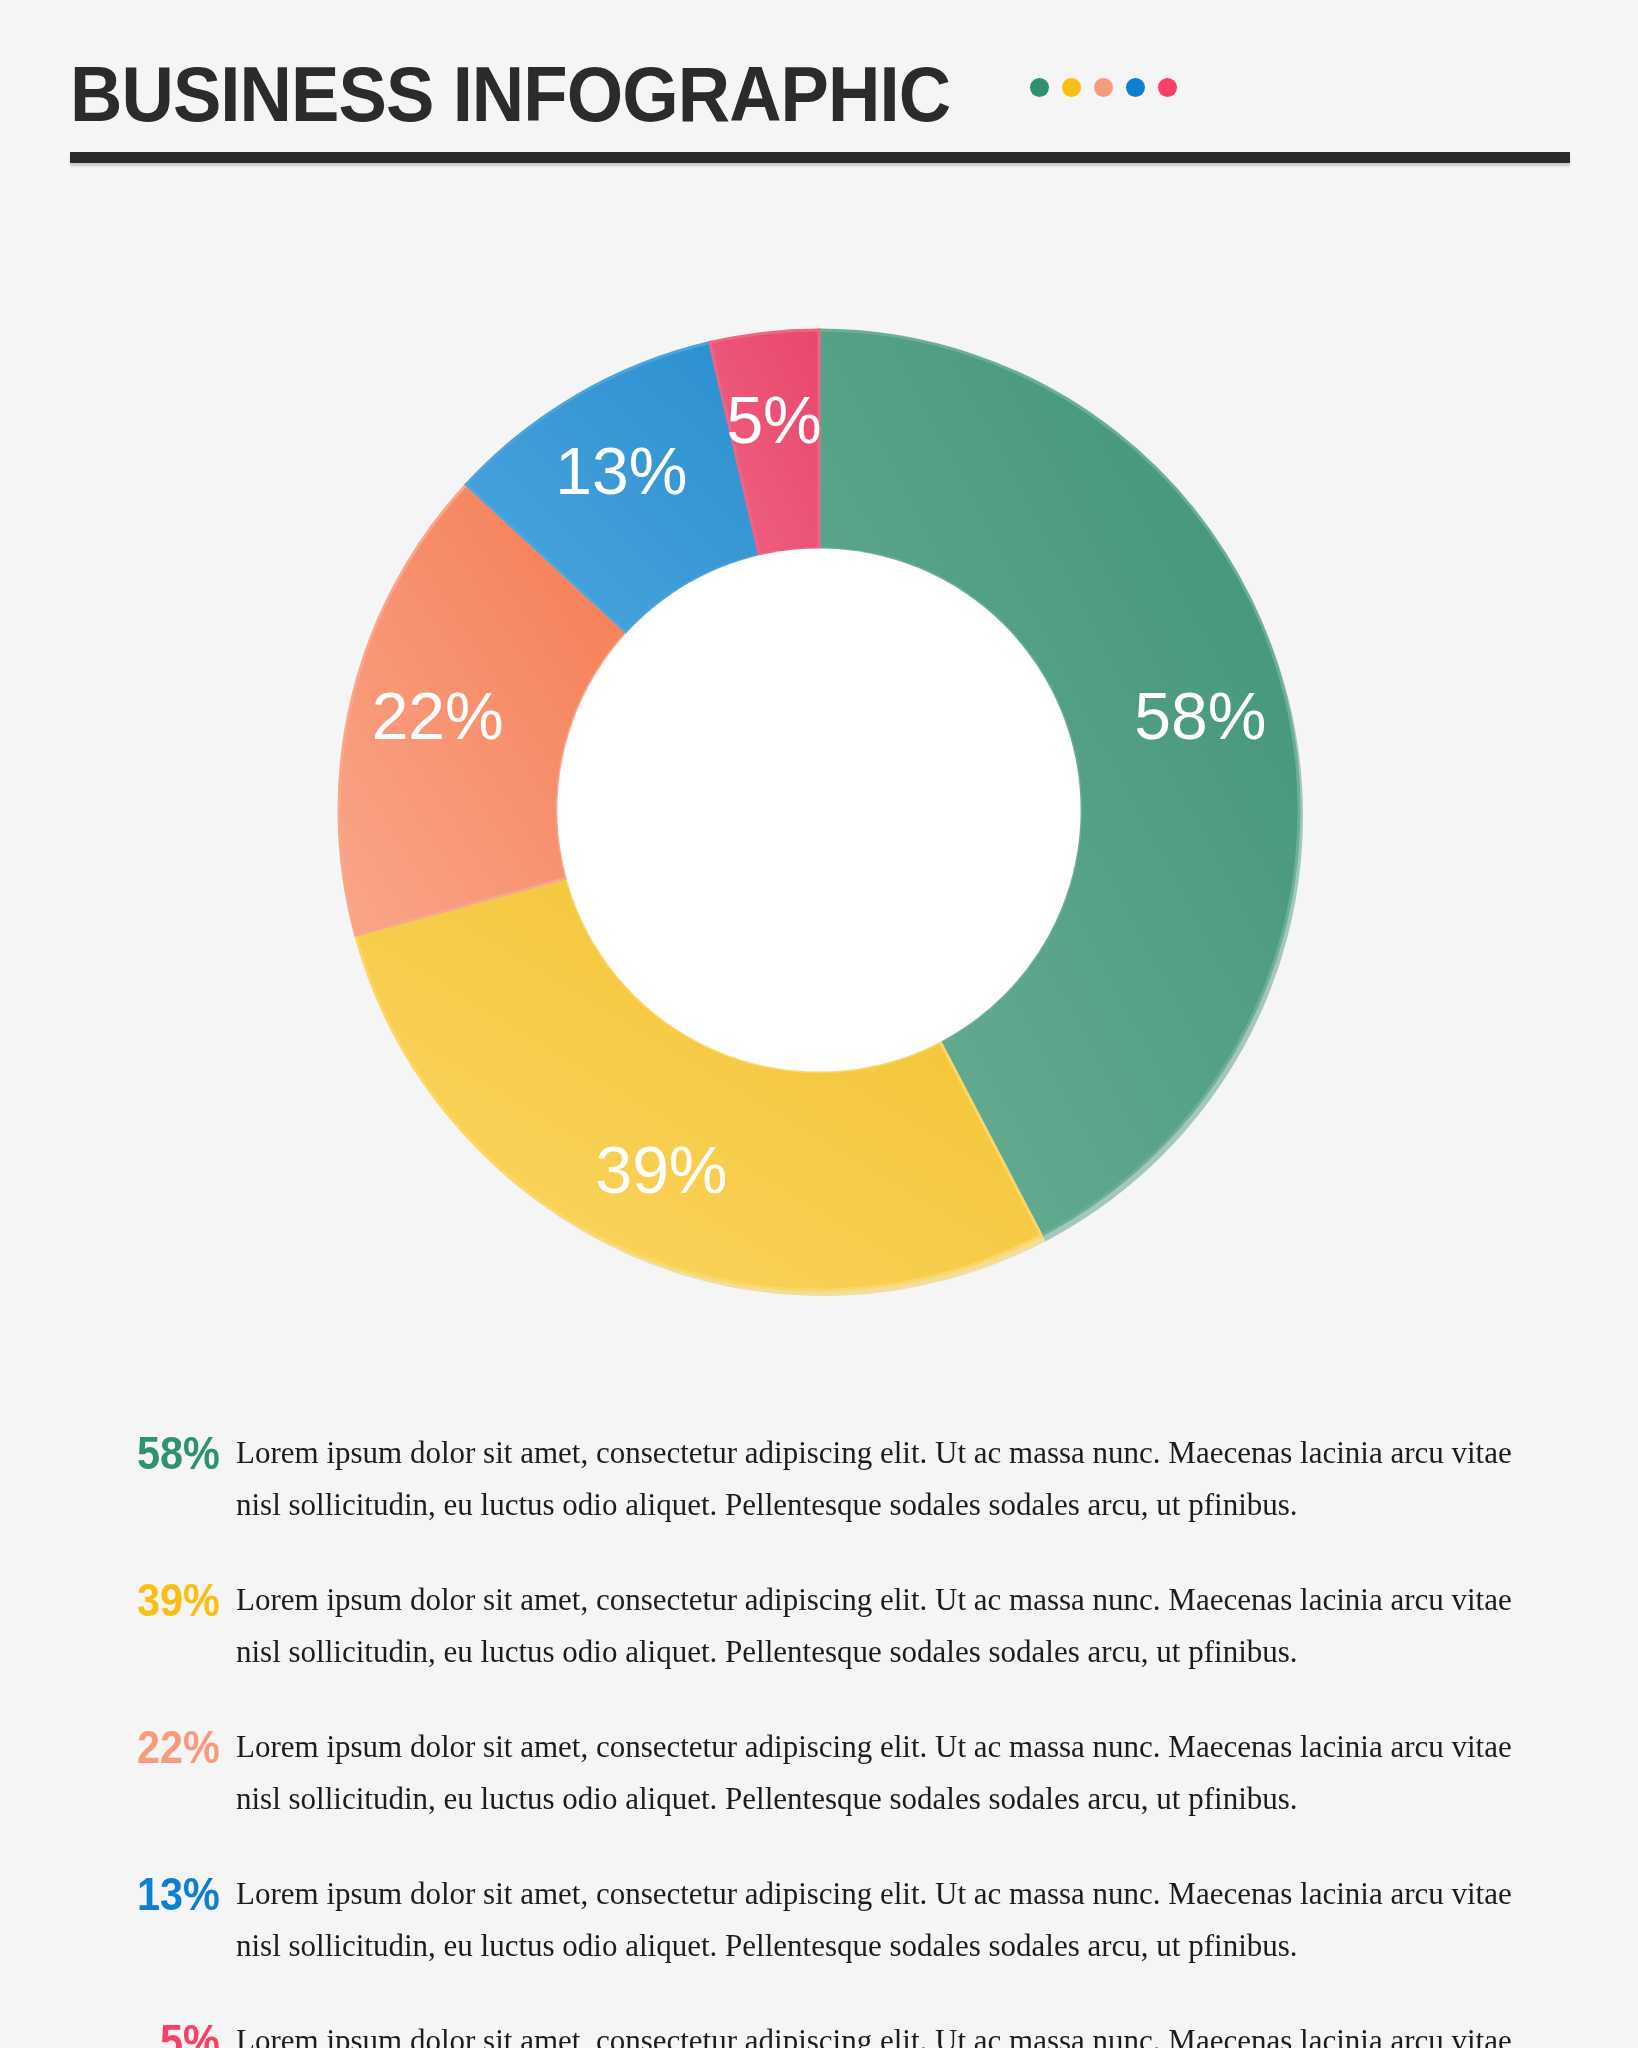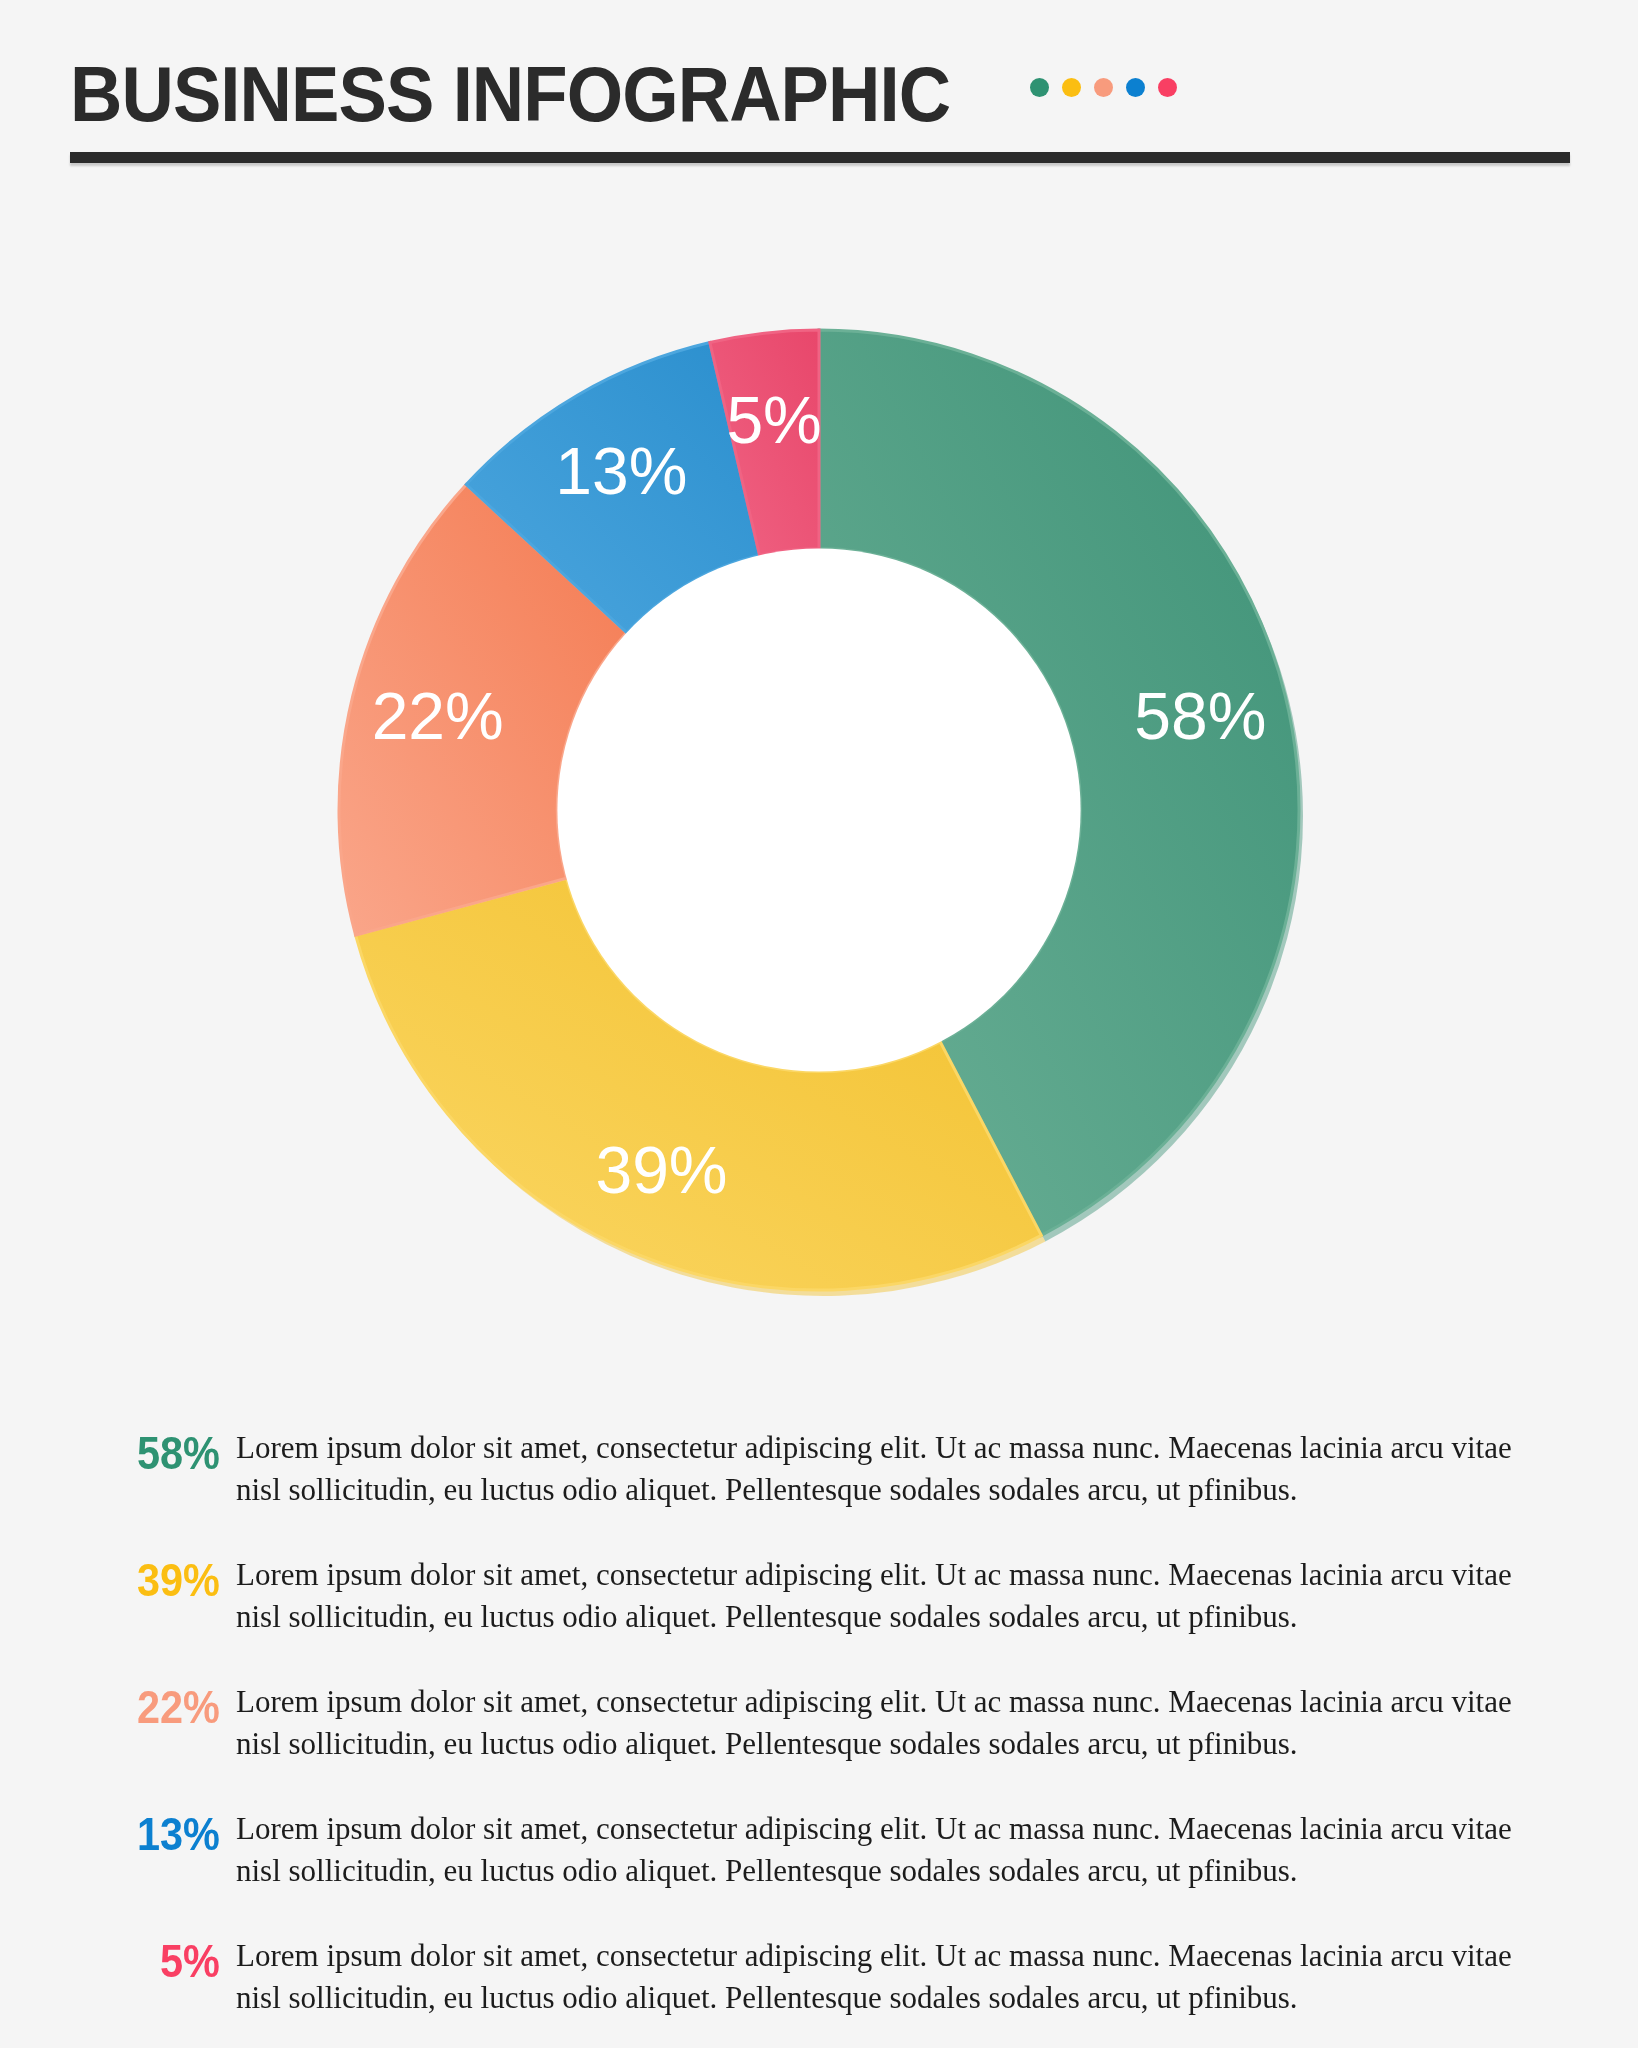--- a/index.html
+++ b/index.html
@@ -101,21 +101,21 @@
     font-weight: 700;
     line-height: 56px;
     transform: scaleX(0.9);
     transform-origin: right center;
     white-space: nowrap;
   }
   .legend-text {
     flex: 1 1 auto;
     font-family: "Liberation Serif", serif;
     font-size: 31px;
-    line-height: 42px;
+    line-height: 52px;
     color: #1c1c1c;
     padding-top: 2px;
   }
 </style>
 </head>
 <body>
 
 <div class="header">
   <div class="title-row">
     <h1 class="page-title">BUSINESS INFOGRAPHIC</h1>

